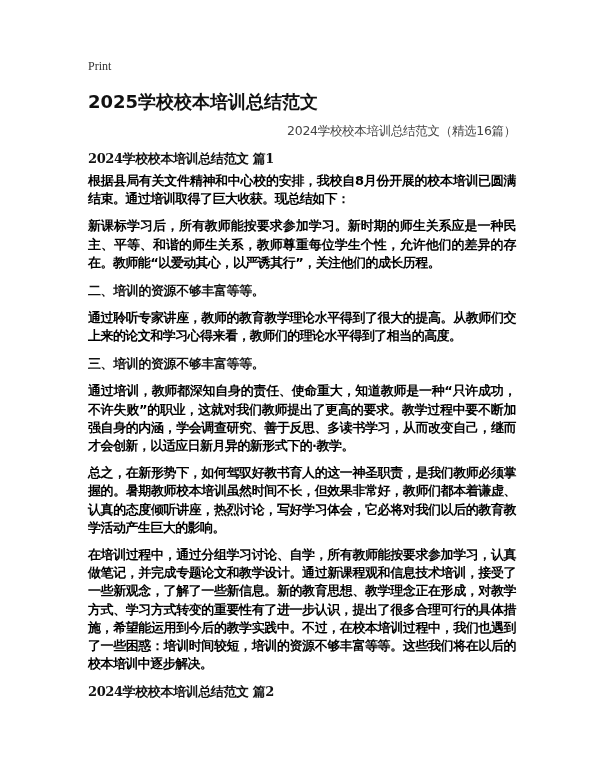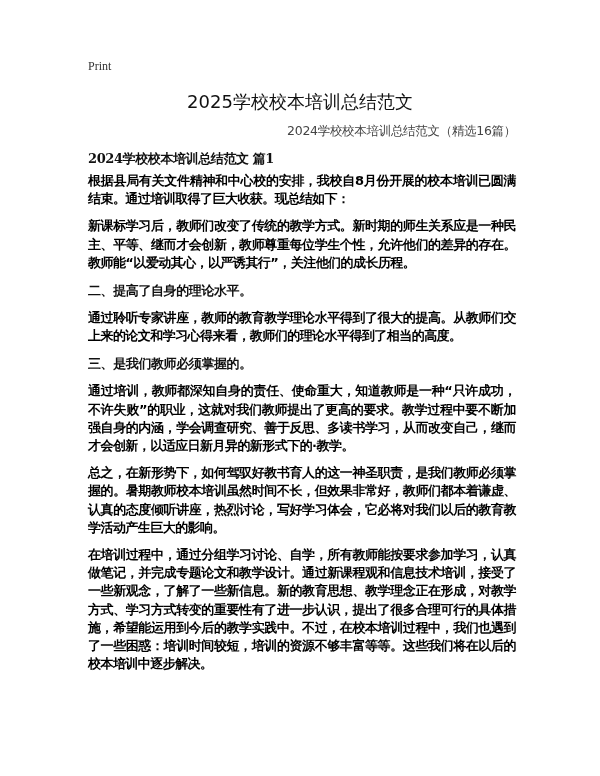--- a/index.html
+++ b/index.html
@@ -1,22 +1,22 @@
 <!DOCTYPE html>
 <html><head>
 <meta charset="utf-8">
 <style>
   html, body { margin: 0; padding: 0; background: #ffffff; }
   body { width: 600px; height: 776px; overflow: hidden; position: relative;
          font-family: "DejaVu Sans", sans-serif; color: #222222; }
   .page { position: absolute; left: 88px; top: 58px; width: 428px; }
   .print-label { font-family: "Liberation Serif", "DejaVu Serif", serif; font-size: 12px;
                  color: #333333; height: 16px; line-height: 16px; margin: 0; }
-  .doc-title { font-family: "DejaVu Sans", sans-serif; font-size: 18px; font-weight: normal;
-               text-align: center; margin: 16px 0 0 0; line-height: 24px; color: #111111;
+  .doc-title { font-family: "DejaVu Sans", sans-serif; font-size: 18px; font-weight: bold;
+               margin: 16px 0 0 0; line-height: 24px; color: #111111;
                width: 424px; }
   .doc-subtitle { font-size: 12.5px; color: #444444; margin: 8px 0 0 0; line-height: 18px;
                   letter-spacing: -0.3px; text-align: right; }
   .article-heading { font-family: "DejaVu Serif", "Liberation Serif", serif; font-weight: bold;
                      font-size: 13px; margin: 10px 0 0 0; line-height: 18px; color: #111111;
                      letter-spacing: -0.4px; }
   .section-heading { font-family: "DejaVu Serif", "Liberation Serif", serif; font-weight: bold;
                      font-size: 13px; margin: 10px 0 0 0; line-height: 18px; color: #111111;
                      letter-spacing: -0.4px; }
   .para { font-size: 13px; line-height: 18.2px; margin: 9px 0 0 0; color: #000000;
@@ -27,25 +27,26 @@
 <body>
 
 <div class="page">
   <p class="print-label">Print</p>
   <h1 class="doc-title">2025学校校本培训总结范文</h1>
   <p class="doc-subtitle">2024学校校本培训总结范文（精选16篇）</p>
 
   <h2 class="article-heading">2024学校校本培训总结范文 篇1</h2>
   <p class="para first-para">根据县局有关文件精神和中心校的安排，我校自8月份开展的校本培训已圆满结束。通过培训取得了巨大收获。现总结如下：</p>
 
-  <p class="para">新课标学习后，教师们改变了传统的教学方式。新时期的师生关系应是一种民主、平等、继而才会创新，教师尊重每位学生个性，允许他们的差异的存在。教师能“以爱动其心，以严诱其行”，关注他们的成长历程。</p>
+  <p class="para">新课标学习后，所有教师能按要求参加学习。新时期的师生关系应是一种民主、平等、和谐的师生关系，教师尊重每位学生个性，允许他们的差异的存在。教师能“以爱动其心，以严诱其行”，关注他们的成长历程。</p>
 
-  <h3 class="section-heading">二、提高了自身的理论水平。</h3>
+  <h3 class="section-heading">二、培训的资源不够丰富等等。</h3>
   <p class="para">通过聆听专家讲座，教师的教育教学理论水平得到了很大的提高。从教师们交上来的论文和学习心得来看，教师们的理论水平得到了相当的高度。</p>
 
-  <h3 class="section-heading">三、是我们教师必须掌握的。</h3>
+  <h3 class="section-heading">三、培训的资源不够丰富等等。</h3>
   <p class="para">通过培训，教师都深知自身的责任、使命重大，知道教师是一种“只许成功，不许失败”的职业，这就对我们教师提出了更高的要求。教学过程中要不断加强自身的内涵，学会调查研究、善于反思、多读书学习，从而改变自己，继而才会创新，以适应日新月异的新形式下的·教学。</p>
 
   <p class="para">总之，在新形势下，如何驾驭好教书育人的这一神圣职责，是我们教师必须掌握的。暑期教师校本培训虽然时间不长，但效果非常好，教师们都本着谦虚、认真的态度倾听讲座，热烈讨论，写好学习体会，它必将对我们以后的教育教学活动产生巨大的影响。</p>
 
   <p class="para">在培训过程中，通过分组学习讨论、自学，所有教师能按要求参加学习，认真做笔记，并完成专题论文和教学设计。通过新课程观和信息技术培训，接受了一些新观念，了解了一些新信息。新的教育思想、教学理念正在形成，对教学方式、学习方式转变的重要性有了进一步认识，提出了很多合理可行的具体措施，希望能运用到今后的教学实践中。不过，在校本培训过程中，我们也遇到了一些困惑：培训时间较短，培训的资源不够丰富等等。这些我们将在以后的校本培训中逐步解决。</p>
 
+  <h2 class="article-heading">2024学校校本培训总结范文 篇2</h2>
 </div>
 
 </body></html>

